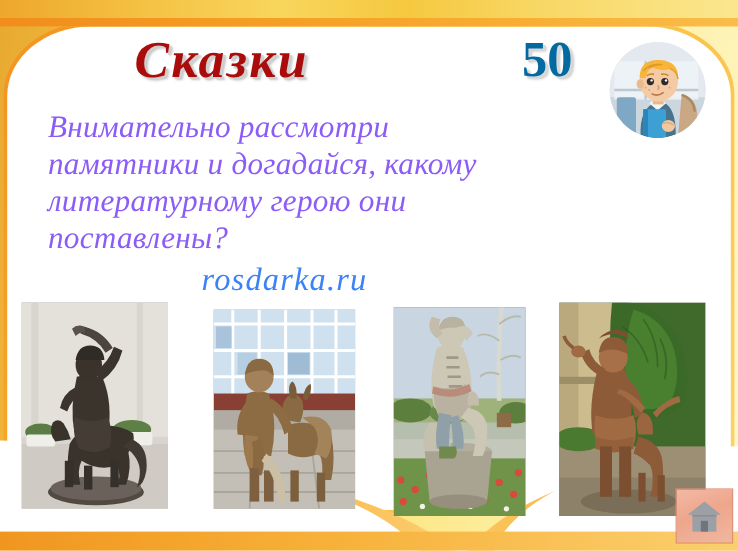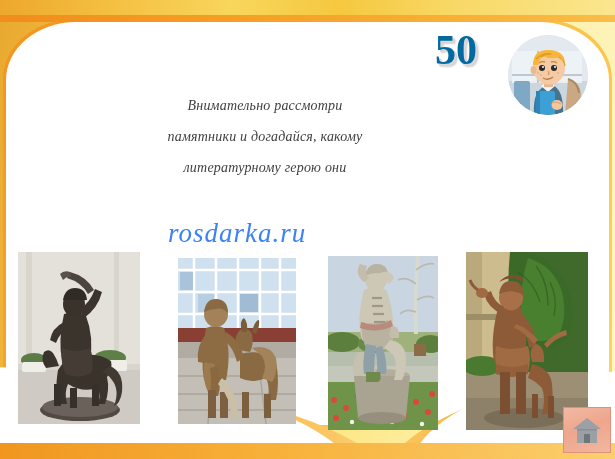--- a/index.html
+++ b/index.html
@@ -139,26 +139,25 @@
     z-index: 7;
   }
 
   
   .question {
     position: absolute;
     left: 40px;
     top: 90px;
     width: 450px;
     z-index: 6;
-    text-align: center;
     font-family: "Liberation Serif", serif;
     font-style: italic;
-    font-size: 14px;
+    font-size: 26px;
     line-height: 31px;
-    color: #404040;
+    color: #8b5cf6;
     letter-spacing: .2px;
   }
   .watermark {
     position: absolute;
     left: 168px;
     top: 218px;
     z-index: 5;
     font-family: "Liberation Serif", serif;
     font-style: italic;
     font-size: 27px;
@@ -209,20 +208,21 @@
 
 <div id="slide">
 
   <div class="frame-bg"></div>
   <div class="frame-stroke"></div>
   <div class="band-top"></div>
   <div class="swoosh"></div>
   <div class="swoosh-r"></div>
   <div class="swoosh-lower"></div>
 
+  <div class="title">Сказки</div>
   <div class="score">50</div>
 
   <div class="avatar">
     <svg viewBox="0 0 80 80">
       <defs>
         <clipPath id="avclip">
             <circle cx="40" cy="40" r="40"></circle>
           </clipPath>
       </defs>
       <g clip-path="url(#avclip)">
@@ -276,20 +276,21 @@
         <path d="M44 68 q5 -2 9 1" stroke="#dca97c" stroke-width="1.2" fill="none"></path>
       </g>
     </svg>
   </div>
 
   <div class="watermark">rosdarka.ru</div>
   <div class="question">
     <div>Внимательно рассмотри</div>
     <div>памятники и догадайся, какому</div>
     <div>литературному герою они</div>
+    <div>поставлены?</div>
   </div>
 
   <div class="photos">
 
     <div class="photo p1">
       <svg viewBox="0 0 122 172" preserveAspectRatio="none">
         <rect x="0" y="0" width="122" height="172" fill="#e9e6e0"></rect>
         <rect x="0" y="0" width="122" height="112" fill="#e4e1da"></rect>
         <rect x="8" y="0" width="6" height="112" fill="#d8d5cd"></rect>
         <rect x="96" y="0" width="5" height="112" fill="#d8d5cd"></rect>

